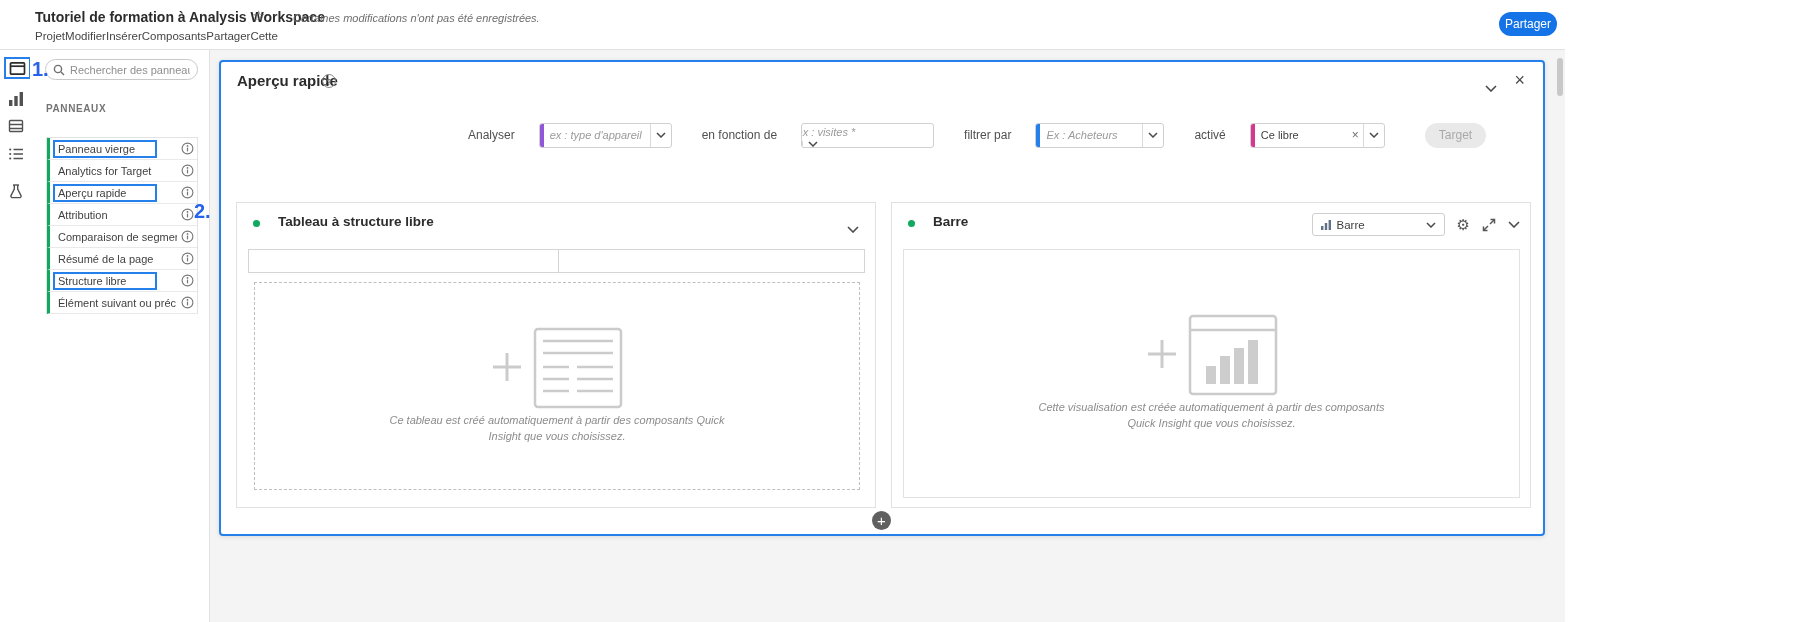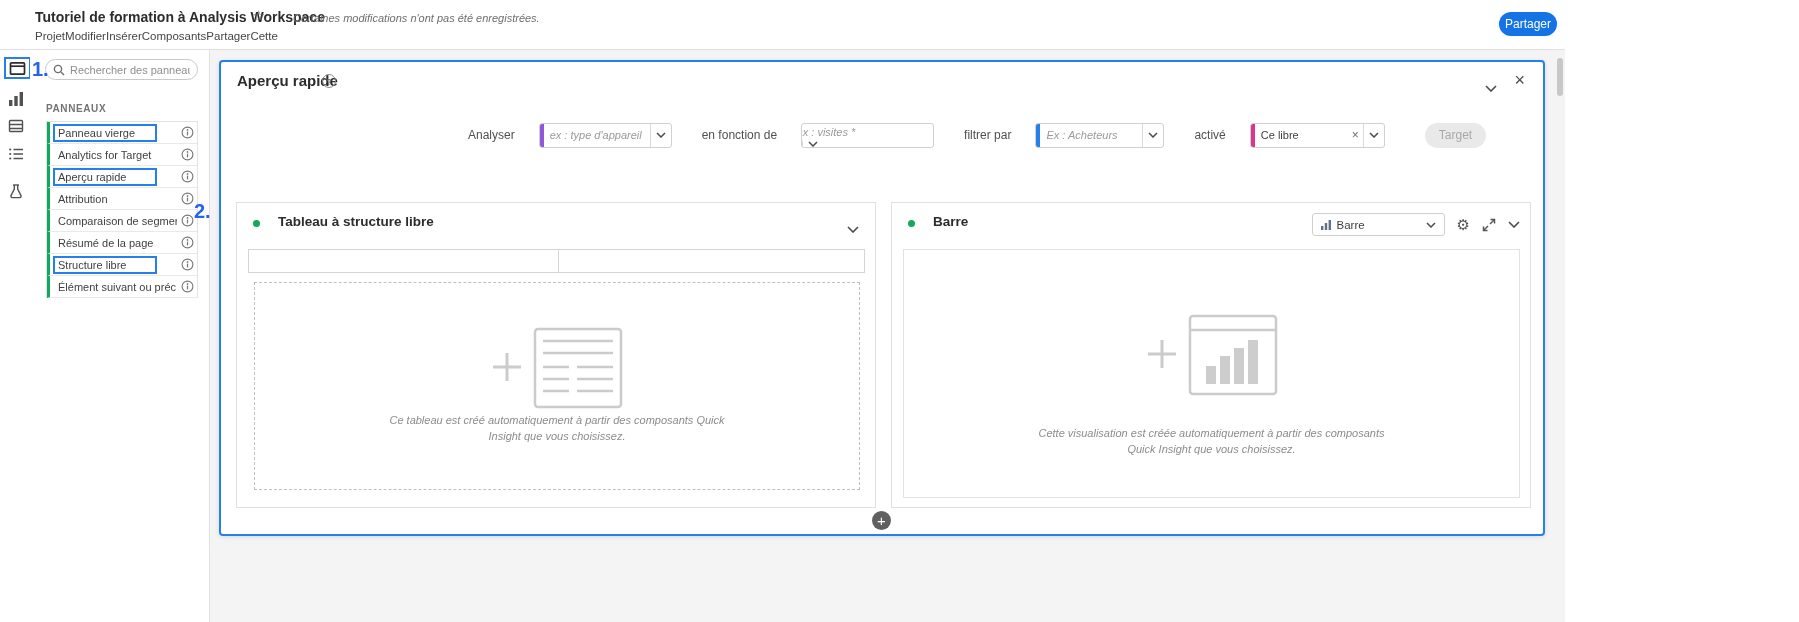--- a/index.html
+++ b/index.html
@@ -29,21 +29,21 @@
   .rail-hl .rail-icon { position:static; }
   #ri2 { top:40px; } #ri3 { top:67px; } #ri4 { top:95px; } #ri5 { top:132px; }
 
   
   .sidebar { position:absolute; left:30px; top:50px; width:179px; height:572px; background:#fff; }
   .searchbox { position:absolute; left:15px; top:9px; width:153px; height:21px; border:1px solid #c9c9c9; border-radius:11px;
     display:flex; align-items:center; padding:0 7px; gap:5px; background:#fff; }
   .searchbox input { border:none; outline:none; flex:1; font-size:11px; font-family:inherit; color:#4b4b4b; background:transparent; min-width:0; }
   .searchbox input::placeholder { color:#8e8e8e; font-style:normal; }
   .section-title { position:absolute; left:16px; top:53px; font-size:10px; font-weight:bold; letter-spacing:.6px; color:#747474; }
-  .panel-list { position:absolute; left:16px; top:71px; width:152px; border:1px solid #e3e3e3; border-bottom:none; background:#8b5cf6; }
+  .panel-list { position:absolute; left:16px; top:87px; width:152px; border:1px solid #e3e3e3; border-bottom:none; background:#8b5cf6; }
   .prow { position:relative; height:22px; display:flex; align-items:center; border-left:3px solid #10A95E; border-bottom:1px solid #e9e9e9; background:#fff; cursor:pointer; }
   .plabel { flex:1; font-size:11px; color:#3f3f3f; padding-left:8px; white-space:nowrap; overflow:hidden; }
   .info { width:20px; display:flex; align-items:center; justify-content:center; cursor:pointer; }
   .hlbox { position:absolute; left:3px; top:2px; width:104px; height:18px; border:2px solid #2680EB; pointer-events:none; }
 
   
   .ann { position:absolute; font-size:20px; font-weight:bold; color:#2563EB; }
   .ann1 { left:32px; top:58px; }
   .ann2 { left:194px; top:200px; }
 
@@ -81,21 +81,21 @@
   .card-chevron { position:absolute; right:16px; top:16px; cursor:pointer; }
 
   .table-header { position:absolute; left:11px; top:46px; width:617px; height:24px; border:1px solid #d5d5d5; display:flex; }
   .table-header .cell { height:100%; }
   .table-header .cell:first-child { width:310px; border-right:1px solid #d5d5d5; }
   .table-header .cell:last-child { flex:1; }
 
   .dashed-area { position:absolute; left:17px; top:79px; width:606px; height:208px; border:1px dashed #bfbfbf;
     display:flex; flex-direction:column; align-items:center; padding-top:44px; gap:4px; }
   .inner-area { position:absolute; left:11px; top:46px; width:617px; height:249px; border:1px solid #e2e2e2;
-    display:flex; flex-direction:column; align-items:center; padding-top:64px; gap:30px; }
+    display:flex; flex-direction:column; align-items:center; padding-top:64px; gap:4px; }
   .caption { font-size:11px; font-style:italic; color:#8c8c8c; text-align:center; max-width:360px; line-height:1.45; }
 
   .toolbar { position:absolute; right:10px; top:10px; display:flex; align-items:center; gap:12px; }
   .viz-select { height:23px; width:133px; border:1px solid #cfcfcf; border-radius:3px; background:#fff;
     display:flex; align-items:center; gap:6px; padding:0 8px; font-size:11.5px; color:#3f3f3f; cursor:pointer; }
   .viz-select .vlabel { flex:1; }
   .gear { font-size:15px; color:#555; line-height:1; cursor:pointer; }
   .tb-icon { display:flex; align-items:center; cursor:pointer; }
 
   .add-btn { position:absolute; left:651px; top:449px; width:19px; height:19px; border-radius:50%; background:#606060;

